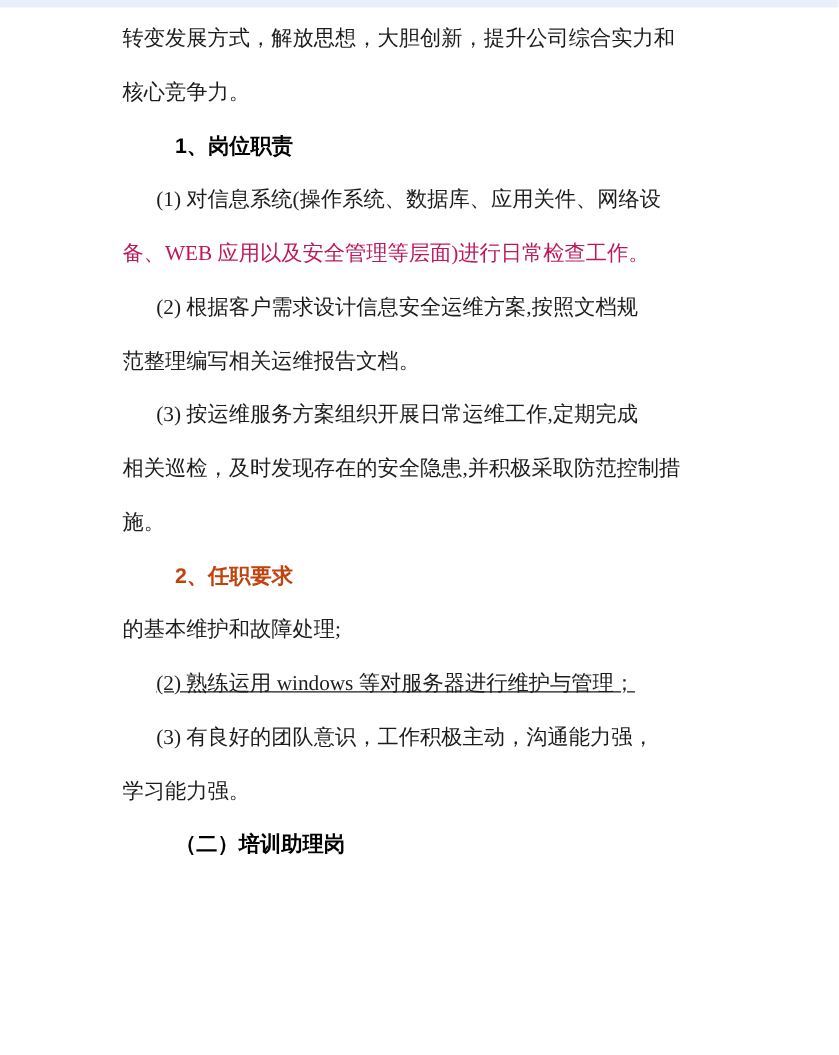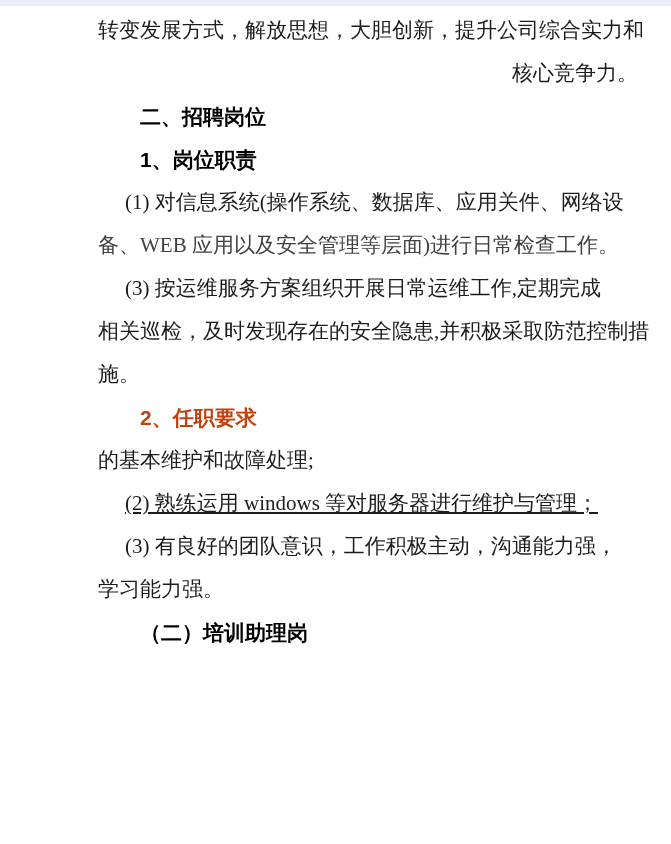--- a/index.html
+++ b/index.html
@@ -22,21 +22,21 @@
     height: 6px;
   }
   .doc {
     position: absolute;
     left: 98px;
     top: 9px;
     width: 540px;
   }
   .line {
     line-height: 43px;
-    font-size: 21px;
+    font-size: 17px;
     white-space: pre;
     color: #1c1c1c;
   }
   .line.body {
     font-family: "Liberation Serif", "DejaVu Serif", serif;
   }
   .line.heading {
     font-family: "Liberation Sans", "DejaVu Sans", sans-serif;
     font-weight: 700;
     color: #000000;
@@ -44,25 +44,26 @@
   .indent-heading { padding-left: 42px; }
   .indent-first  { padding-left: 27px; }
 </style>
 </head>
 <body>
 
 <div class="page" style="background: rgb(255, 255, 255);">
   <div class="top-strip" style="background: rgb(233, 238, 251);"></div>
   <div class="doc">
       <div class="line body" style="color: rgb(28, 28, 28);">转变发展方式，解放思想，大胆创新，提升公司综合实力和</div>
-      <div class="line body" style="color: rgb(28, 28, 28); text-align: right;">核心竞争力。</div>
-      <div class="line heading indent-heading" style="color: rgb(0, 0, 0);">二、招聘岗位</div>
+      <div class="line body" style="color: rgb(28, 28, 28);">核心竞争力。</div>
       <div class="line heading indent-heading" style="color: rgb(0, 0, 0);">1、岗位职责</div>
       <div class="line body indent-first" style="color: rgb(28, 28, 28);">(1) 对信息系统(操作系统、数据库、应用关件、网络设</div>
-      <div class="line body" style="color: #404040;">备、WEB 应用以及安全管理等层面)进行日常检查工作。</div>
+      <div class="line body" style="color: #be185d;">备、WEB 应用以及安全管理等层面)进行日常检查工作。</div>
+      <div class="line body indent-first" style="color: rgb(28, 28, 28);">(2) 根据客户需求设计信息安全运维方案,按照文档规</div>
+      <div class="line body" style="color: rgb(28, 28, 28);">范整理编写相关运维报告文档。</div>
       <div class="line body indent-first" style="color: rgb(28, 28, 28);">(3) 按运维服务方案组织开展日常运维工作,定期完成</div>
       <div class="line body" style="color: rgb(28, 28, 28);">相关巡检，及时发现存在的安全隐患,并积极采取防范控制措</div>
       <div class="line body" style="color: rgb(28, 28, 28);">施。</div>
       <div class="line heading indent-heading" style="color: #c2410c;">2、任职要求</div>
       <div class="line body" style="color: rgb(28, 28, 28);">的基本维护和故障处理;</div>
       <div class="line body indent-first" style="color: rgb(28, 28, 28); text-decoration: underline;">(2) 熟练运用 windows 等对服务器进行维护与管理；</div>
       <div class="line body indent-first" style="color: rgb(28, 28, 28);">(3) 有良好的团队意识，工作积极主动，沟通能力强，</div>
       <div class="line body" style="color: rgb(28, 28, 28);">学习能力强。</div>
       <div class="line heading indent-heading" style="color: rgb(0, 0, 0);">（二）培训助理岗</div>
     </div>

